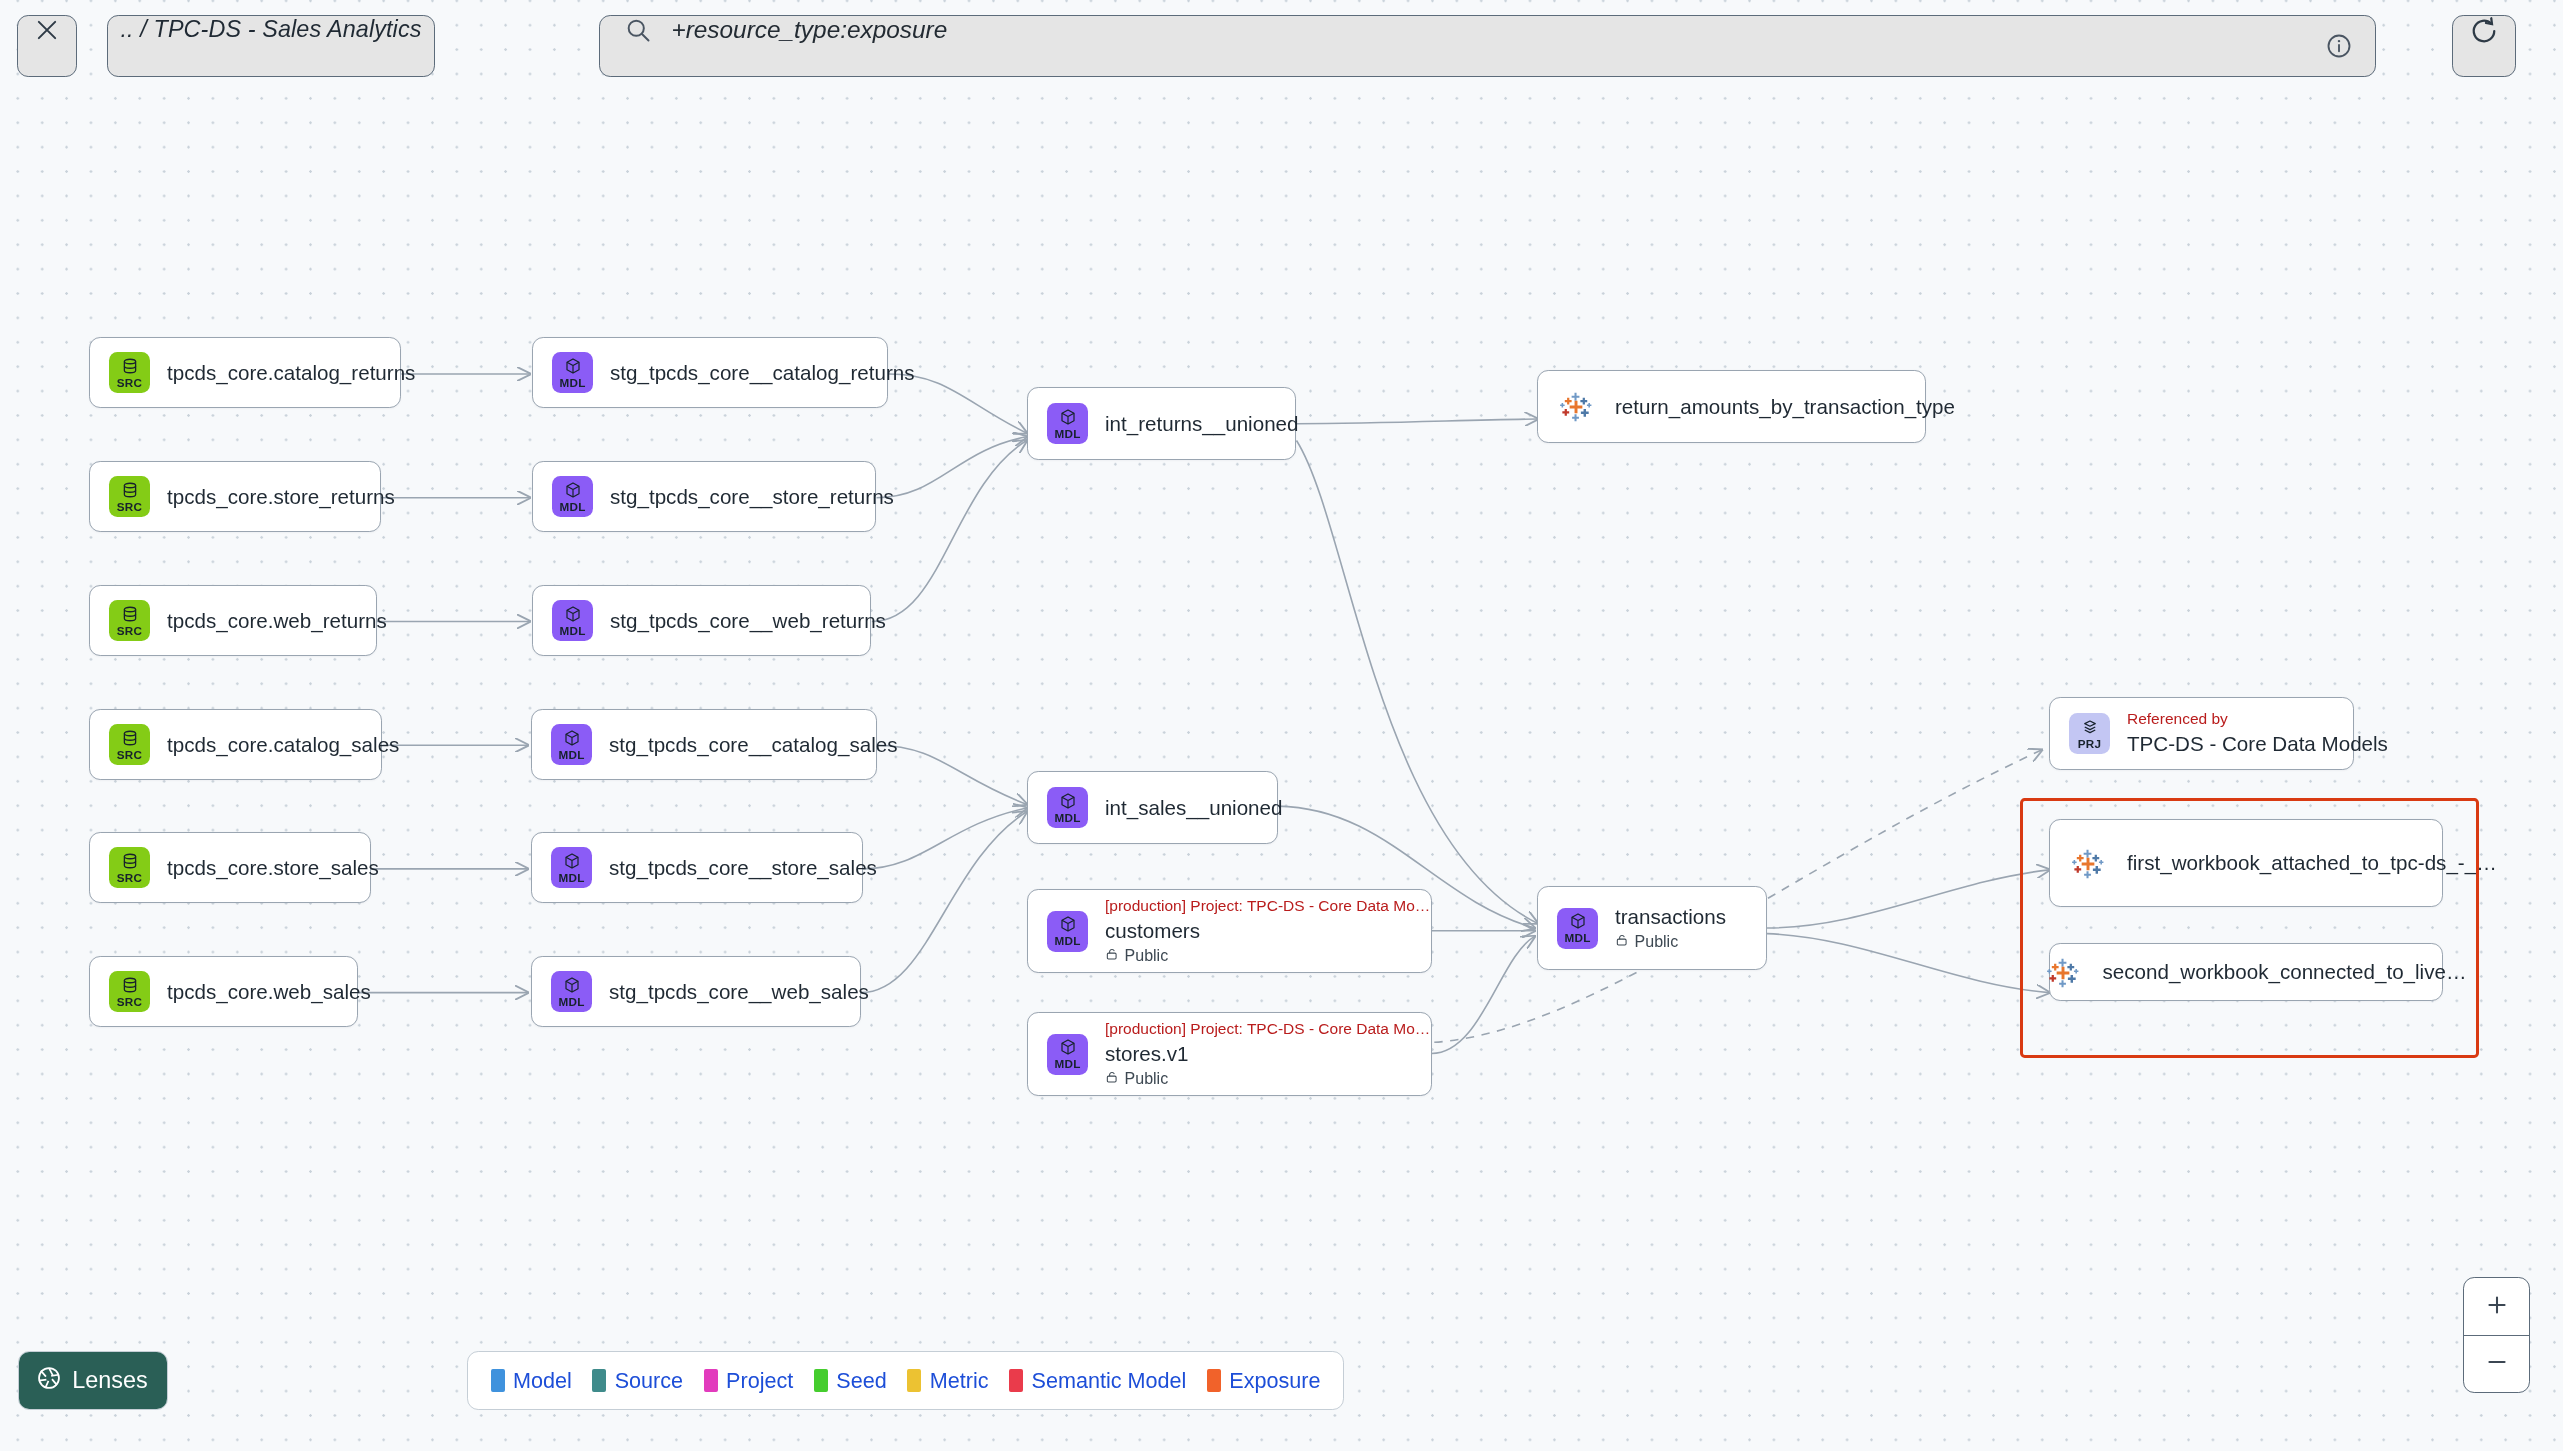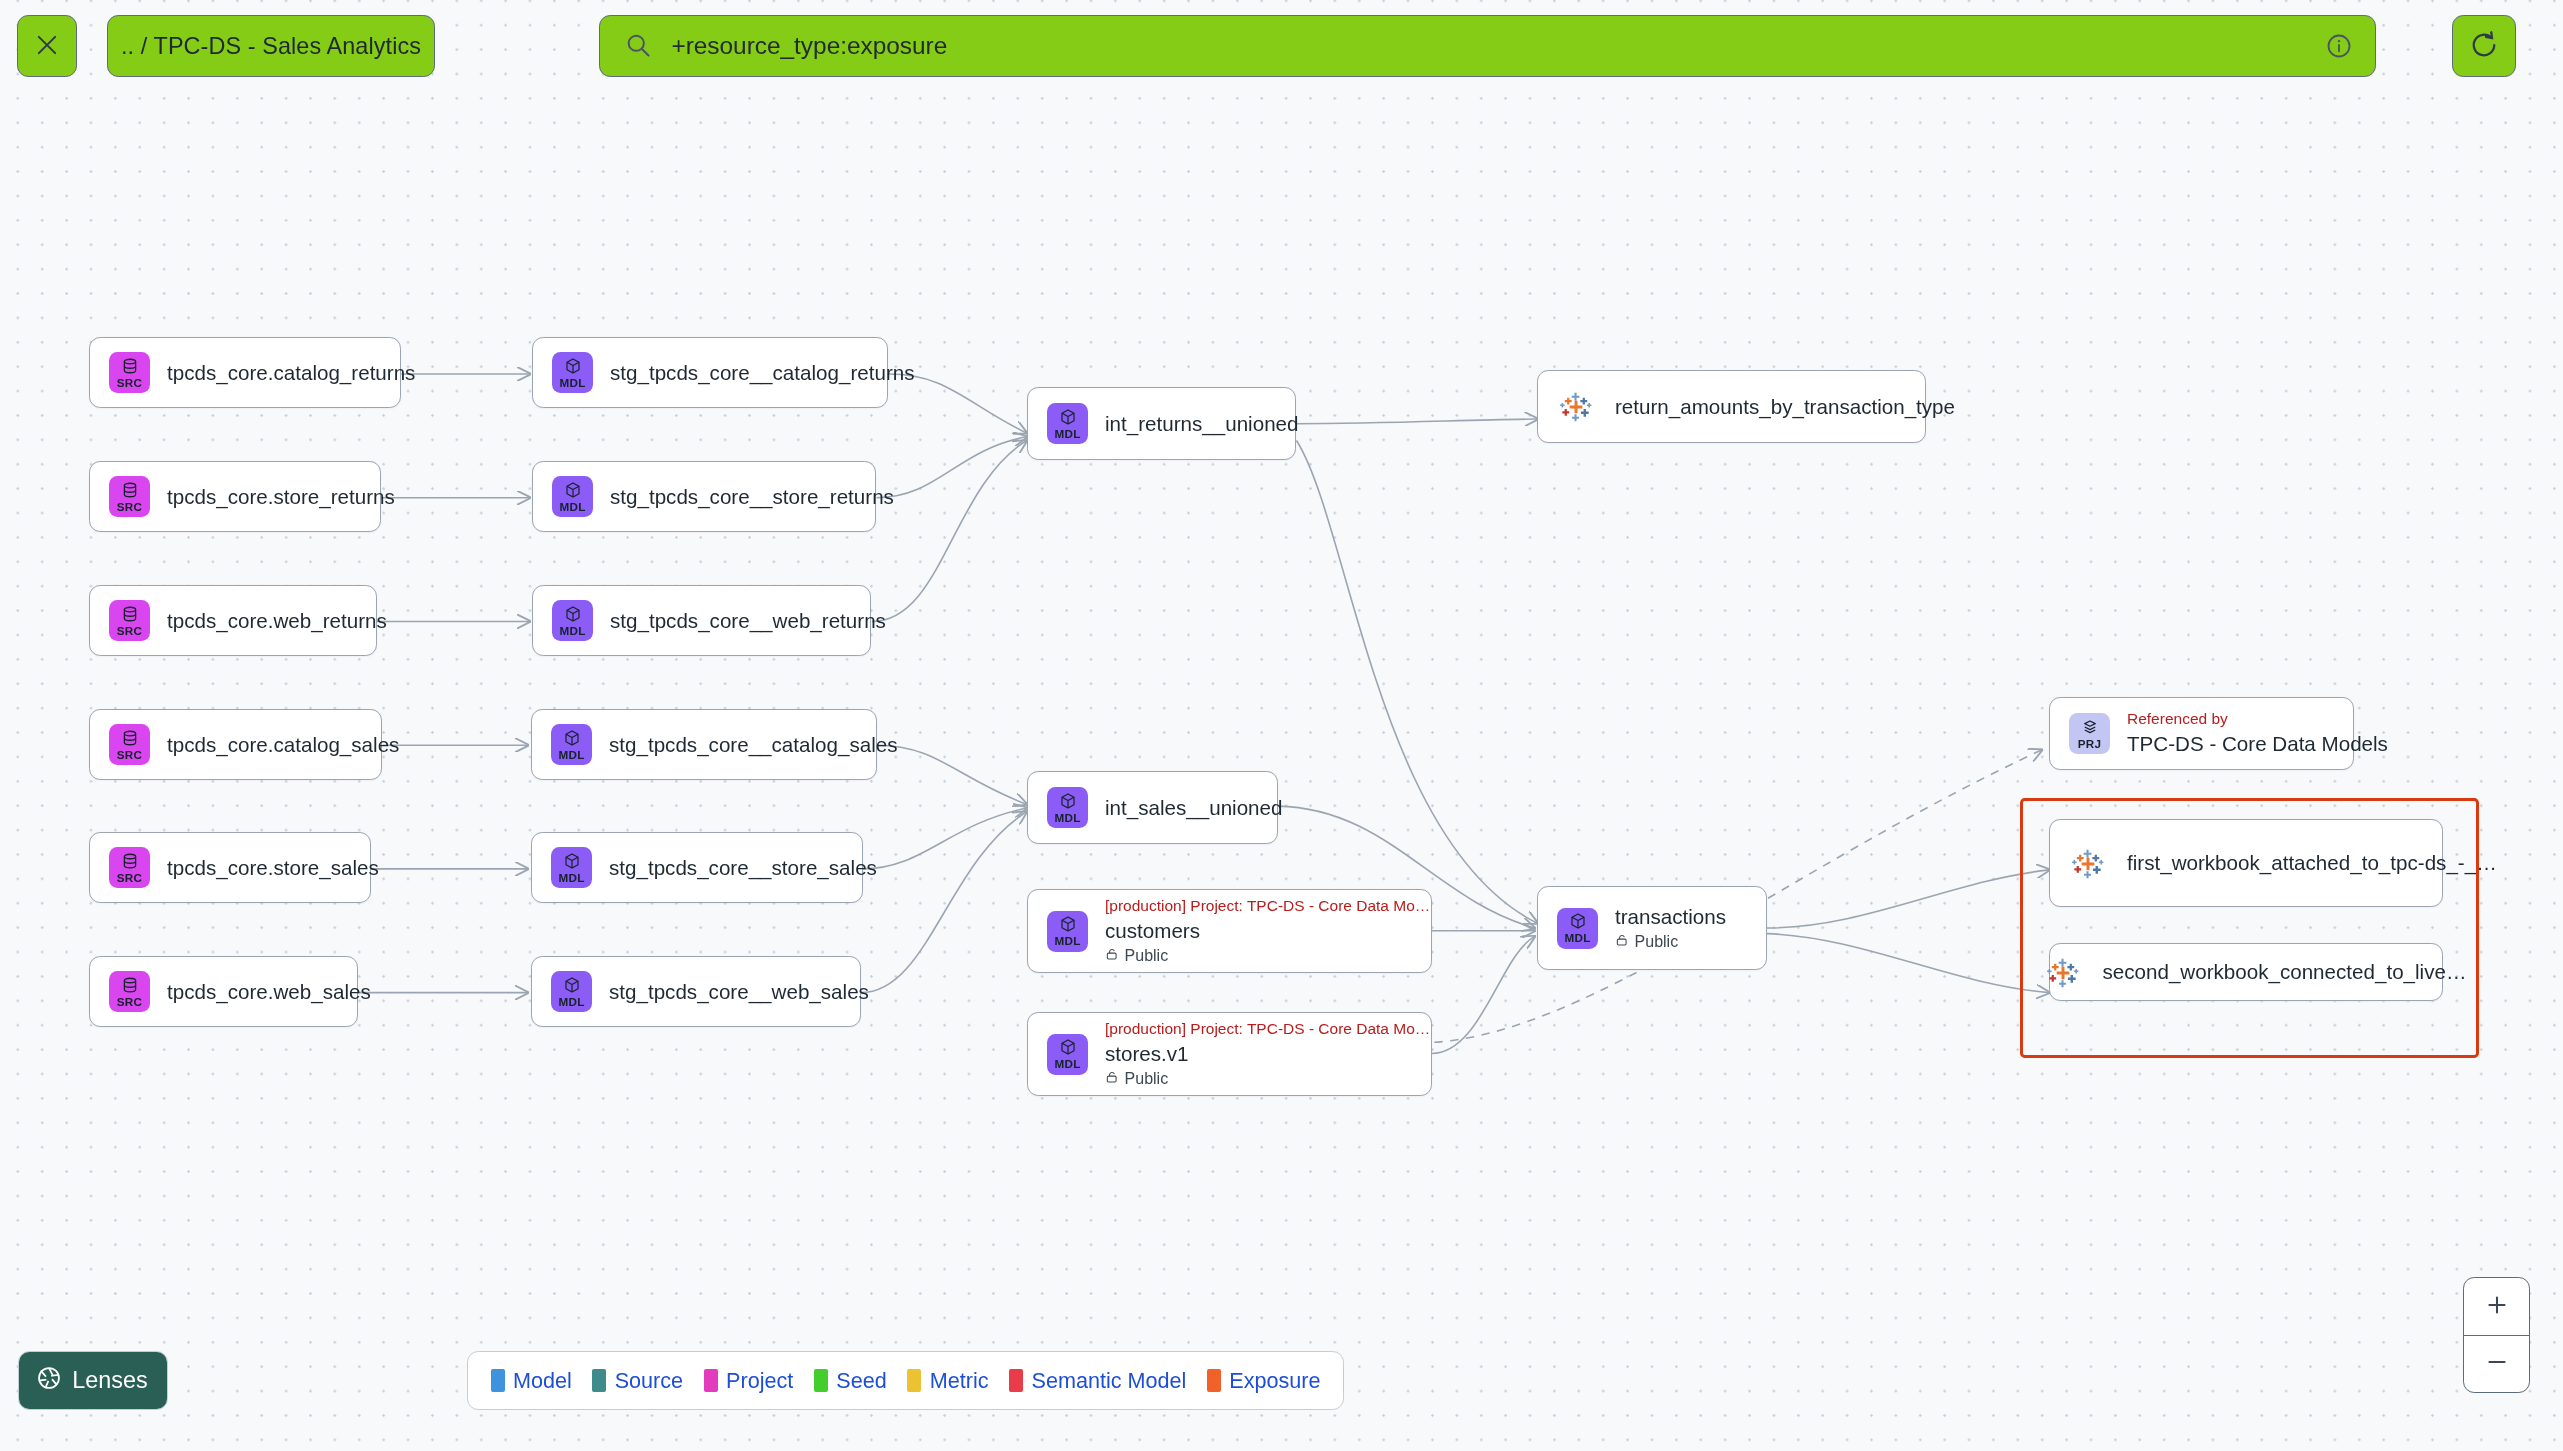--- a/index.html
+++ b/index.html
@@ -14,23 +14,23 @@
   #canvas{
     position:absolute;left:0;top:0;width:2563px;height:1451px;
     background-color:#f7f9fb;
     background-image:radial-gradient(circle, #c9d2da 1.3px, rgba(0,0,0,0) 1.4px);
     background-size:24.4px 24.4px;
     background-position:5.6px 13px;
   }
   
   #topbar{position:absolute;left:0;top:0;width:2563px;height:108px;}
   .tb-btn{
-    position:absolute;background:#84cc16;border:1.5px solid #5c6b7a;
+    position:absolute;background:#e5e5e5;border:1.5px solid #5c6b7a;
     border-radius:11.2px;box-sizing:border-box;
-    display:flex;align-items:center;
+    display:flex;font-style:italic;
   }
   #close-btn{left:17px;top:15px;width:60px;height:62px;justify-content:center;}
   #breadcrumb-btn{left:107px;top:15px;width:328px;height:62px;justify-content:center;}
   #breadcrumb-text{font-size:23.4px;color:#1f2933;letter-spacing:0.1px;white-space:nowrap;}
   #searchbar{left:556px;top:15px;width:1777px;height:62px;padding:0 24.4px;margin-left:43px;}
   #search-text{font-size:24.4px;color:#232b33;margin-left:19px;white-space:nowrap;}
   #info-icon-wrap{position:absolute;right:22.5px;top:0;height:100%;display:flex;align-items:center;}
   #refresh-btn{left:2452px;top:15px;width:64px;height:62px;justify-content:center;}
 
   
@@ -38,21 +38,21 @@
     position:absolute;box-sizing:border-box;
     background:#ffffff;border:1.3px solid #9aa5b1;border-radius:11.2px;
     display:flex;align-items:center;padding-left:19px;
     box-shadow:0 0.9px 1.9px rgba(16,24,40,.04);
   }
   .badge{
     width:41px;height:41px;border-radius:8.4px;flex:0 0 41px;
     display:flex;flex-direction:column;align-items:center;justify-content:center;
     margin-right:17px;
   }
-  .badge.src{background:#d946ef;}
+  .badge.src{background:#84cc16;}
   .badge.mdl{background:#8b5cf6;}
   .badge.prj{background:#c3c6f3;}
   .badge .glyph{line-height:0;height:19px;display:flex;align-items:center;}
   .badge .blab{font-size:11.7px;font-weight:600;color:#17222c;letter-spacing:0.3px;margin-top:0.9px;}
   .node-label{font-size:20.6px;color:#1f2933;white-space:nowrap;}
   .node-body{display:flex;flex-direction:column;justify-content:center;}
   .meta-top{font-size:15.5px;color:#b91c1c;white-space:nowrap;line-height:1.35;}
   .node-name{font-size:20.6px;color:#1f2933;white-space:nowrap;line-height:1.35;}
   .meta-bottom{font-size:16px;color:#3d4852;display:flex;align-items:center;gap:5.6px;line-height:1.35;}
   .exposure-icon{width:39px;height:39px;margin-right:19px;flex:0 0 39px;}

